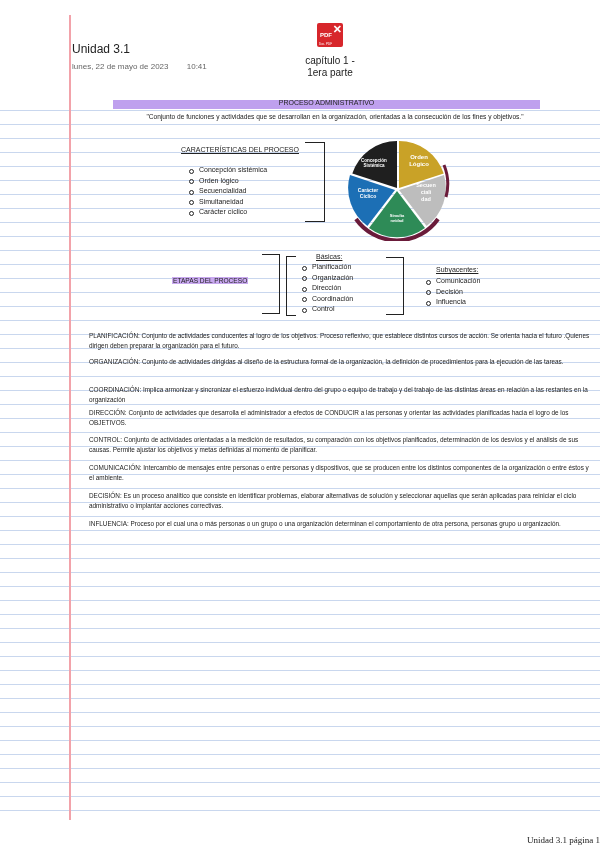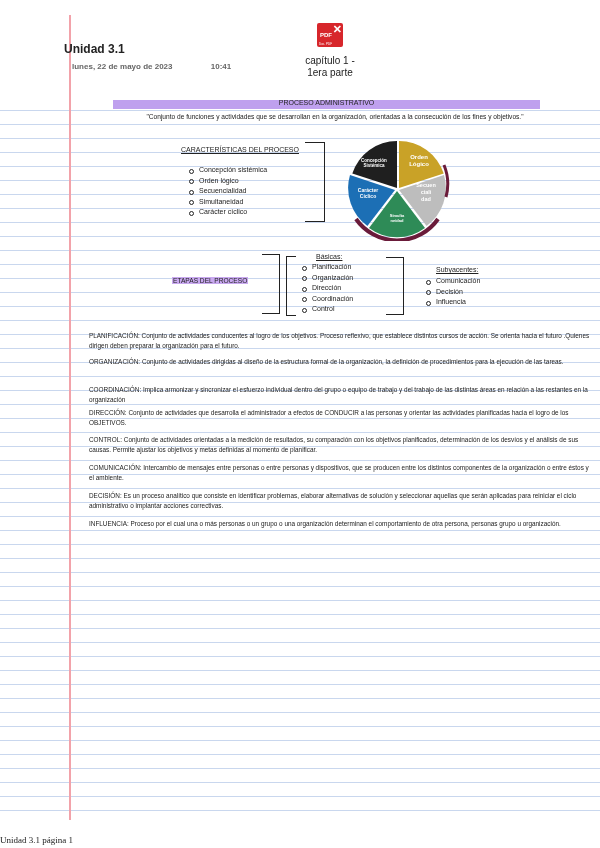--- a/index.html
+++ b/index.html
@@ -7,44 +7,44 @@
   body { position:relative; font-family:"Liberation Sans", sans-serif; color:#222; }
   .page {
     position:absolute; left:0; top:0; width:600px; height:820px;
     background-color:#ffffff;
     background-image: repeating-linear-gradient(to bottom, transparent 0px, transparent 13px, #c9d7ee 13px, #c9d7ee 14px);
     background-position: 0 97px;
     background-size: 600px 730px;
     background-repeat: no-repeat;
   }
   .margin-line { position:absolute; left:69px; top:15px; width:2px; height:805px; background:#f2a2aa; }
-  .title { position:absolute; left:64px; top:42px; font-size:12px; font-weight:bold; color:#222; }
+  .title { position:absolute; left:72px; top:42px; font-size:12px; font-weight:normal; color:#222; }
   .dt { position:absolute; left:72px; top:62px; font-size:8px; color:#666; }
-  .dt span { margin-right:36px;font-weight:bold; }
+  .dt span { margin-right:16px; }
   .pdf-icon { position:absolute; left:317px; top:23px; width:26px; height:24px; background:#d7262b; border-radius:2px; }
   .pdf-icon .pdf-txt { position:absolute; left:3px; top:9px; font-size:6px; color:#fff; font-weight:bold; }
   .pdf-icon .x { position:absolute; right:1px; top:0; font-size:11px; color:#fff; font-weight:bold; }
   .pdf-icon .sub { position:absolute; left:2px; bottom:1px; font-size:3px; color:#fff; }
   .chapter { position:absolute; left:298px; top:55px; width:64px; text-align:center; font-size:10px; line-height:12px; color:#222; }
   .heading-bar { position:absolute; left:113px; top:100px; width:427px; height:9px; background:#bfa0ee; }
   .heading-text { position:absolute; left:113px; top:99px; width:427px; text-align:center; font-size:7px; color:#222; }
   .quote { position:absolute; left:85px; top:113px; width:500px; text-align:center; font-size:6.6px; color:#222; }
   .char-title { position:absolute; left:181px; top:146px; font-size:7px; text-decoration:underline; color:#222; }
   .bracket-r { position:absolute; border:1.3px solid #222; border-left:none; }
   .bracket-l { position:absolute; border:1.3px solid #222; border-right:none; }
   .ul { position:absolute; list-style:none; font-size:7px; line-height:10.5px; color:#222; }
   .ul li { position:relative; padding-left:12px; }
   .ul li::before { content:""; position:absolute; left:2px; top:3.5px; width:3px; height:3px; border:1px solid #222; border-radius:50%; }
   .pie { position:absolute; left:344px; top:135px; width:106px; height:106px; }
   .etapas { position:absolute; left:172px; top:277px; background:#c9a9f0; font-size:6.6px; padding:0 1px; color:#222; }
   .basicas-title { position:absolute; left:316px; top:253px; font-size:7px; text-decoration:underline; color:#222; }
   .sub-title { position:absolute; left:436px; top:266px; font-size:7px; text-decoration:underline; color:#222; }
   .para { position:absolute; left:89px; width:505px; font-size:6.4px; line-height:9.8px; color:#222; }
   .para b { font-weight:normal; }
-  .footer { position:absolute; left:0; top:835px; width:600px; text-align:left; font-family:"Liberation Serif", serif; font-size:9px; color:#222; }
+  .footer { position:absolute; left:0; top:835px; width:600px; text-align:right; font-family:"Liberation Serif", serif; font-size:9px; color:#222; }
 </style>
 </head>
 <body>
 
 <div class="page">
   <div class="margin-line"></div>
 
   <div class="title">Unidad 3.1</div>
   <div class="dt">
     <span>lunes, 22 de mayo de 2023</span>

